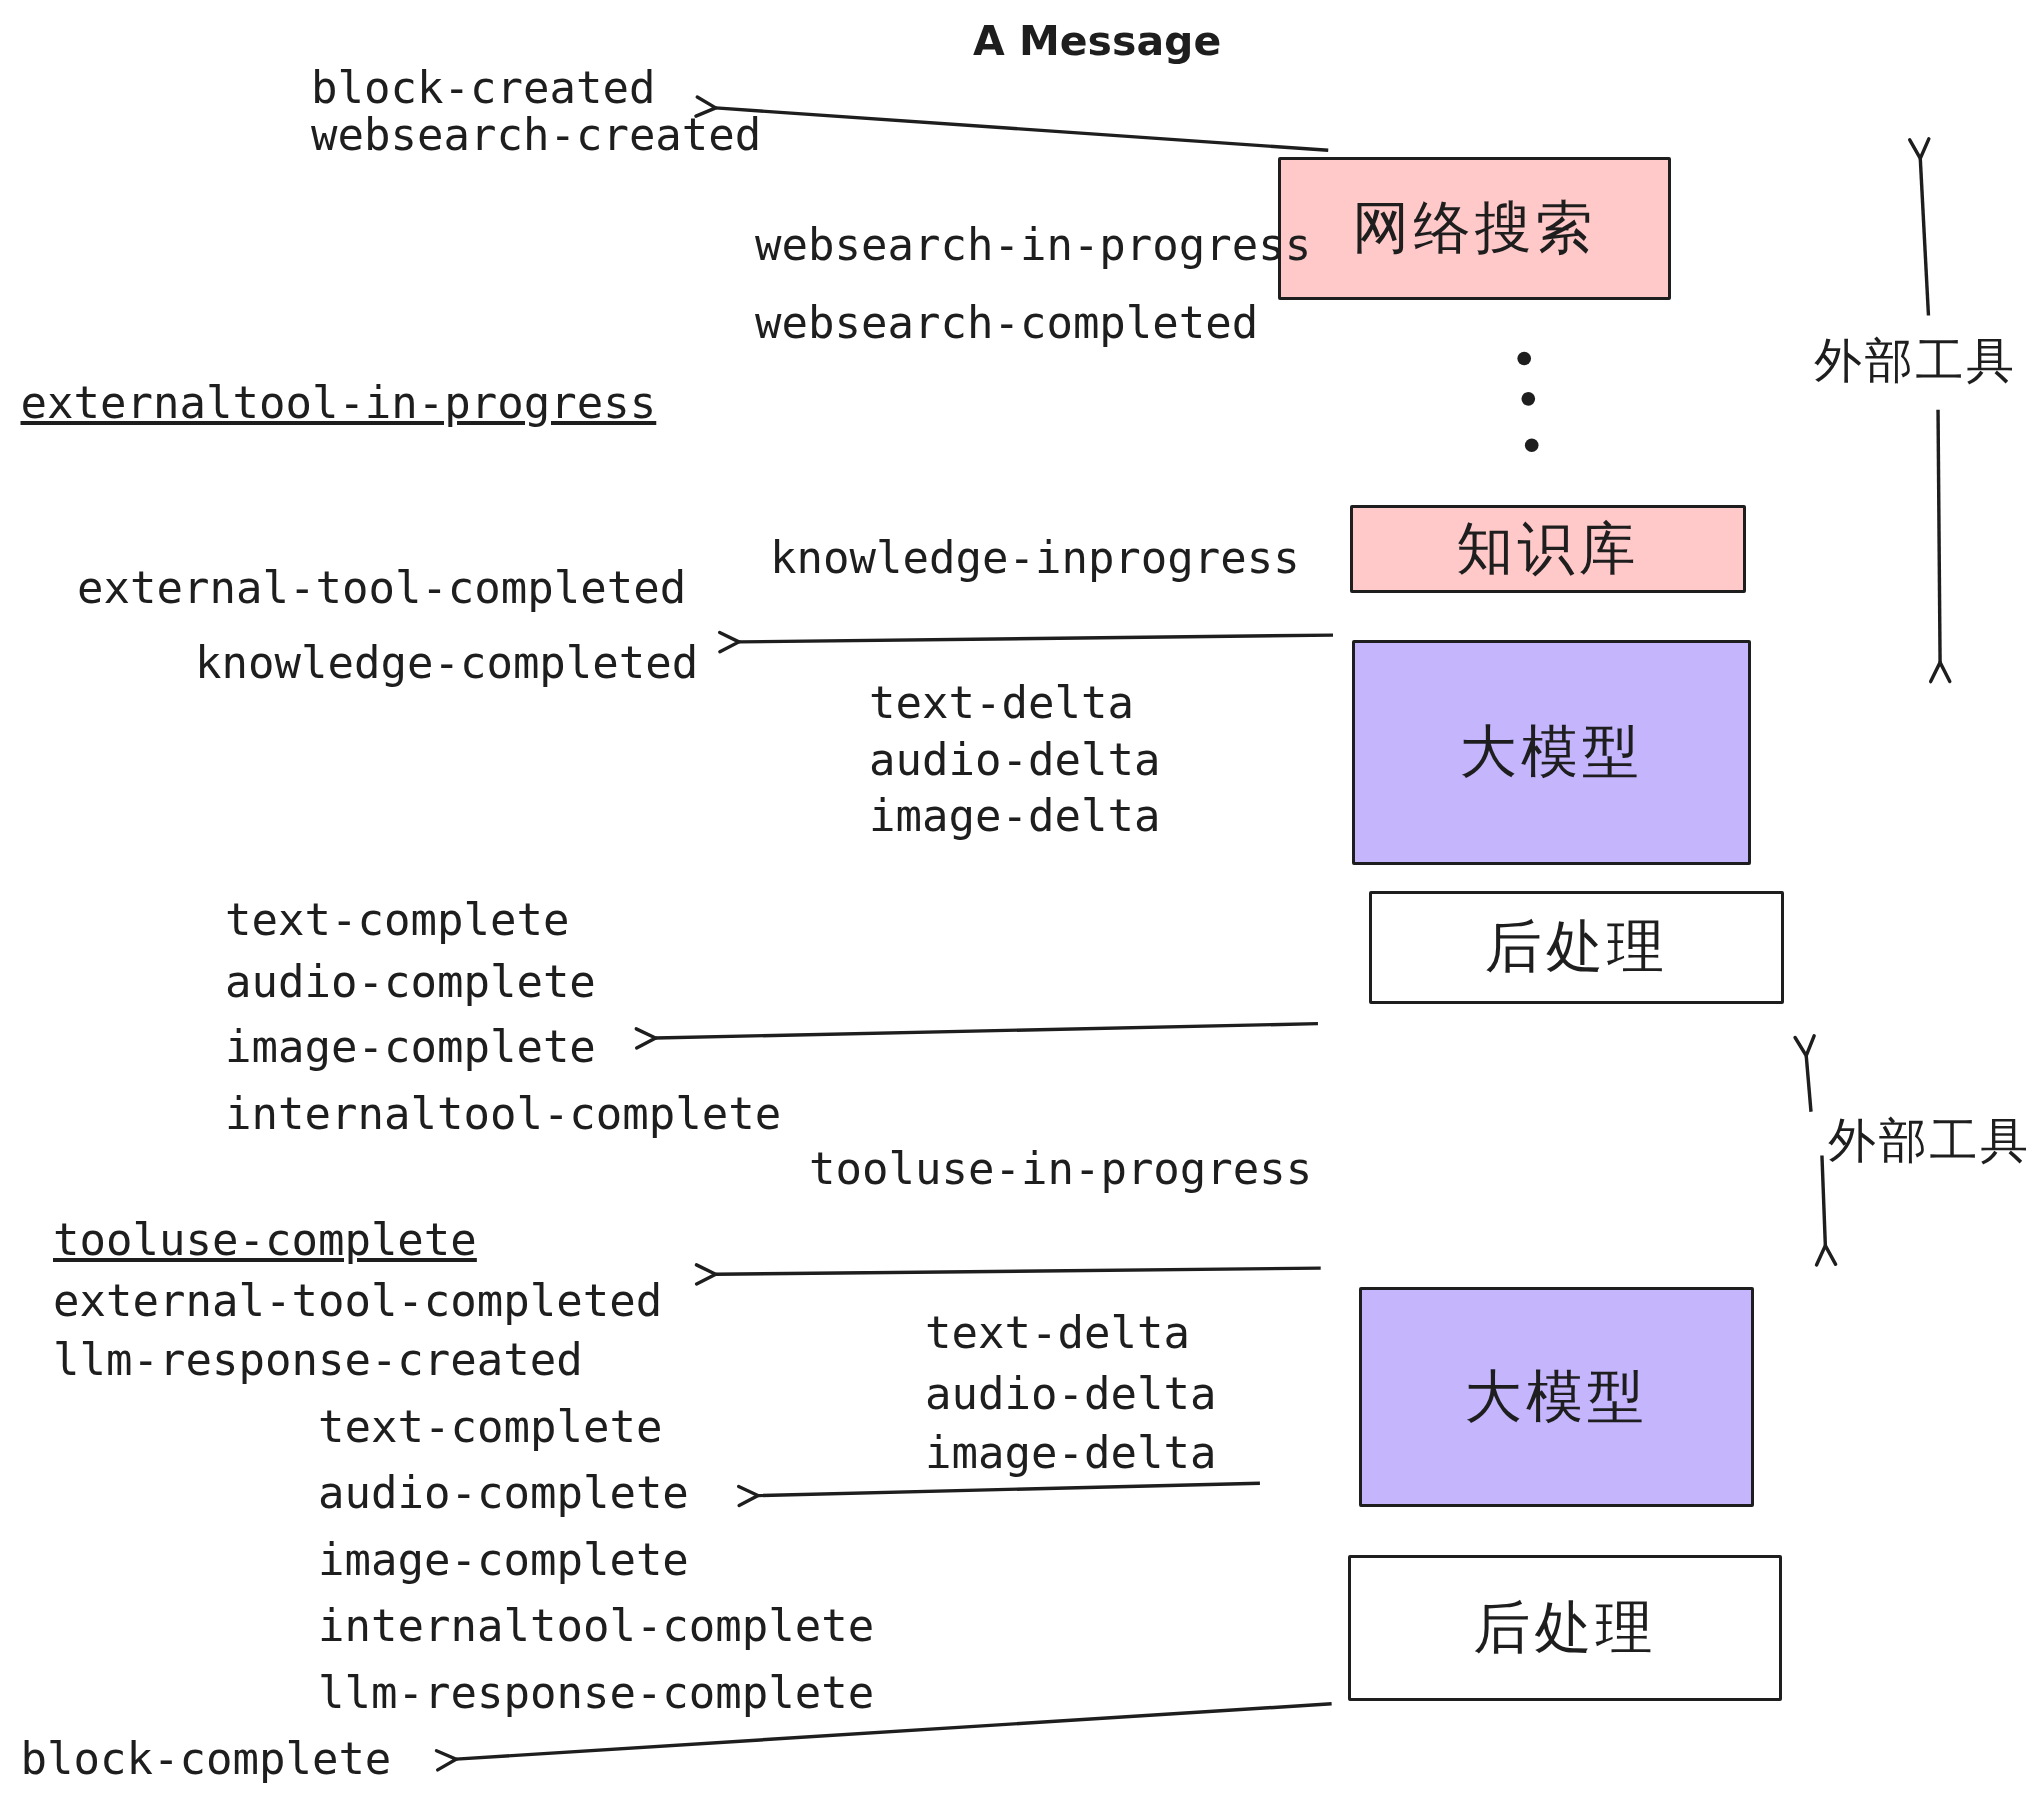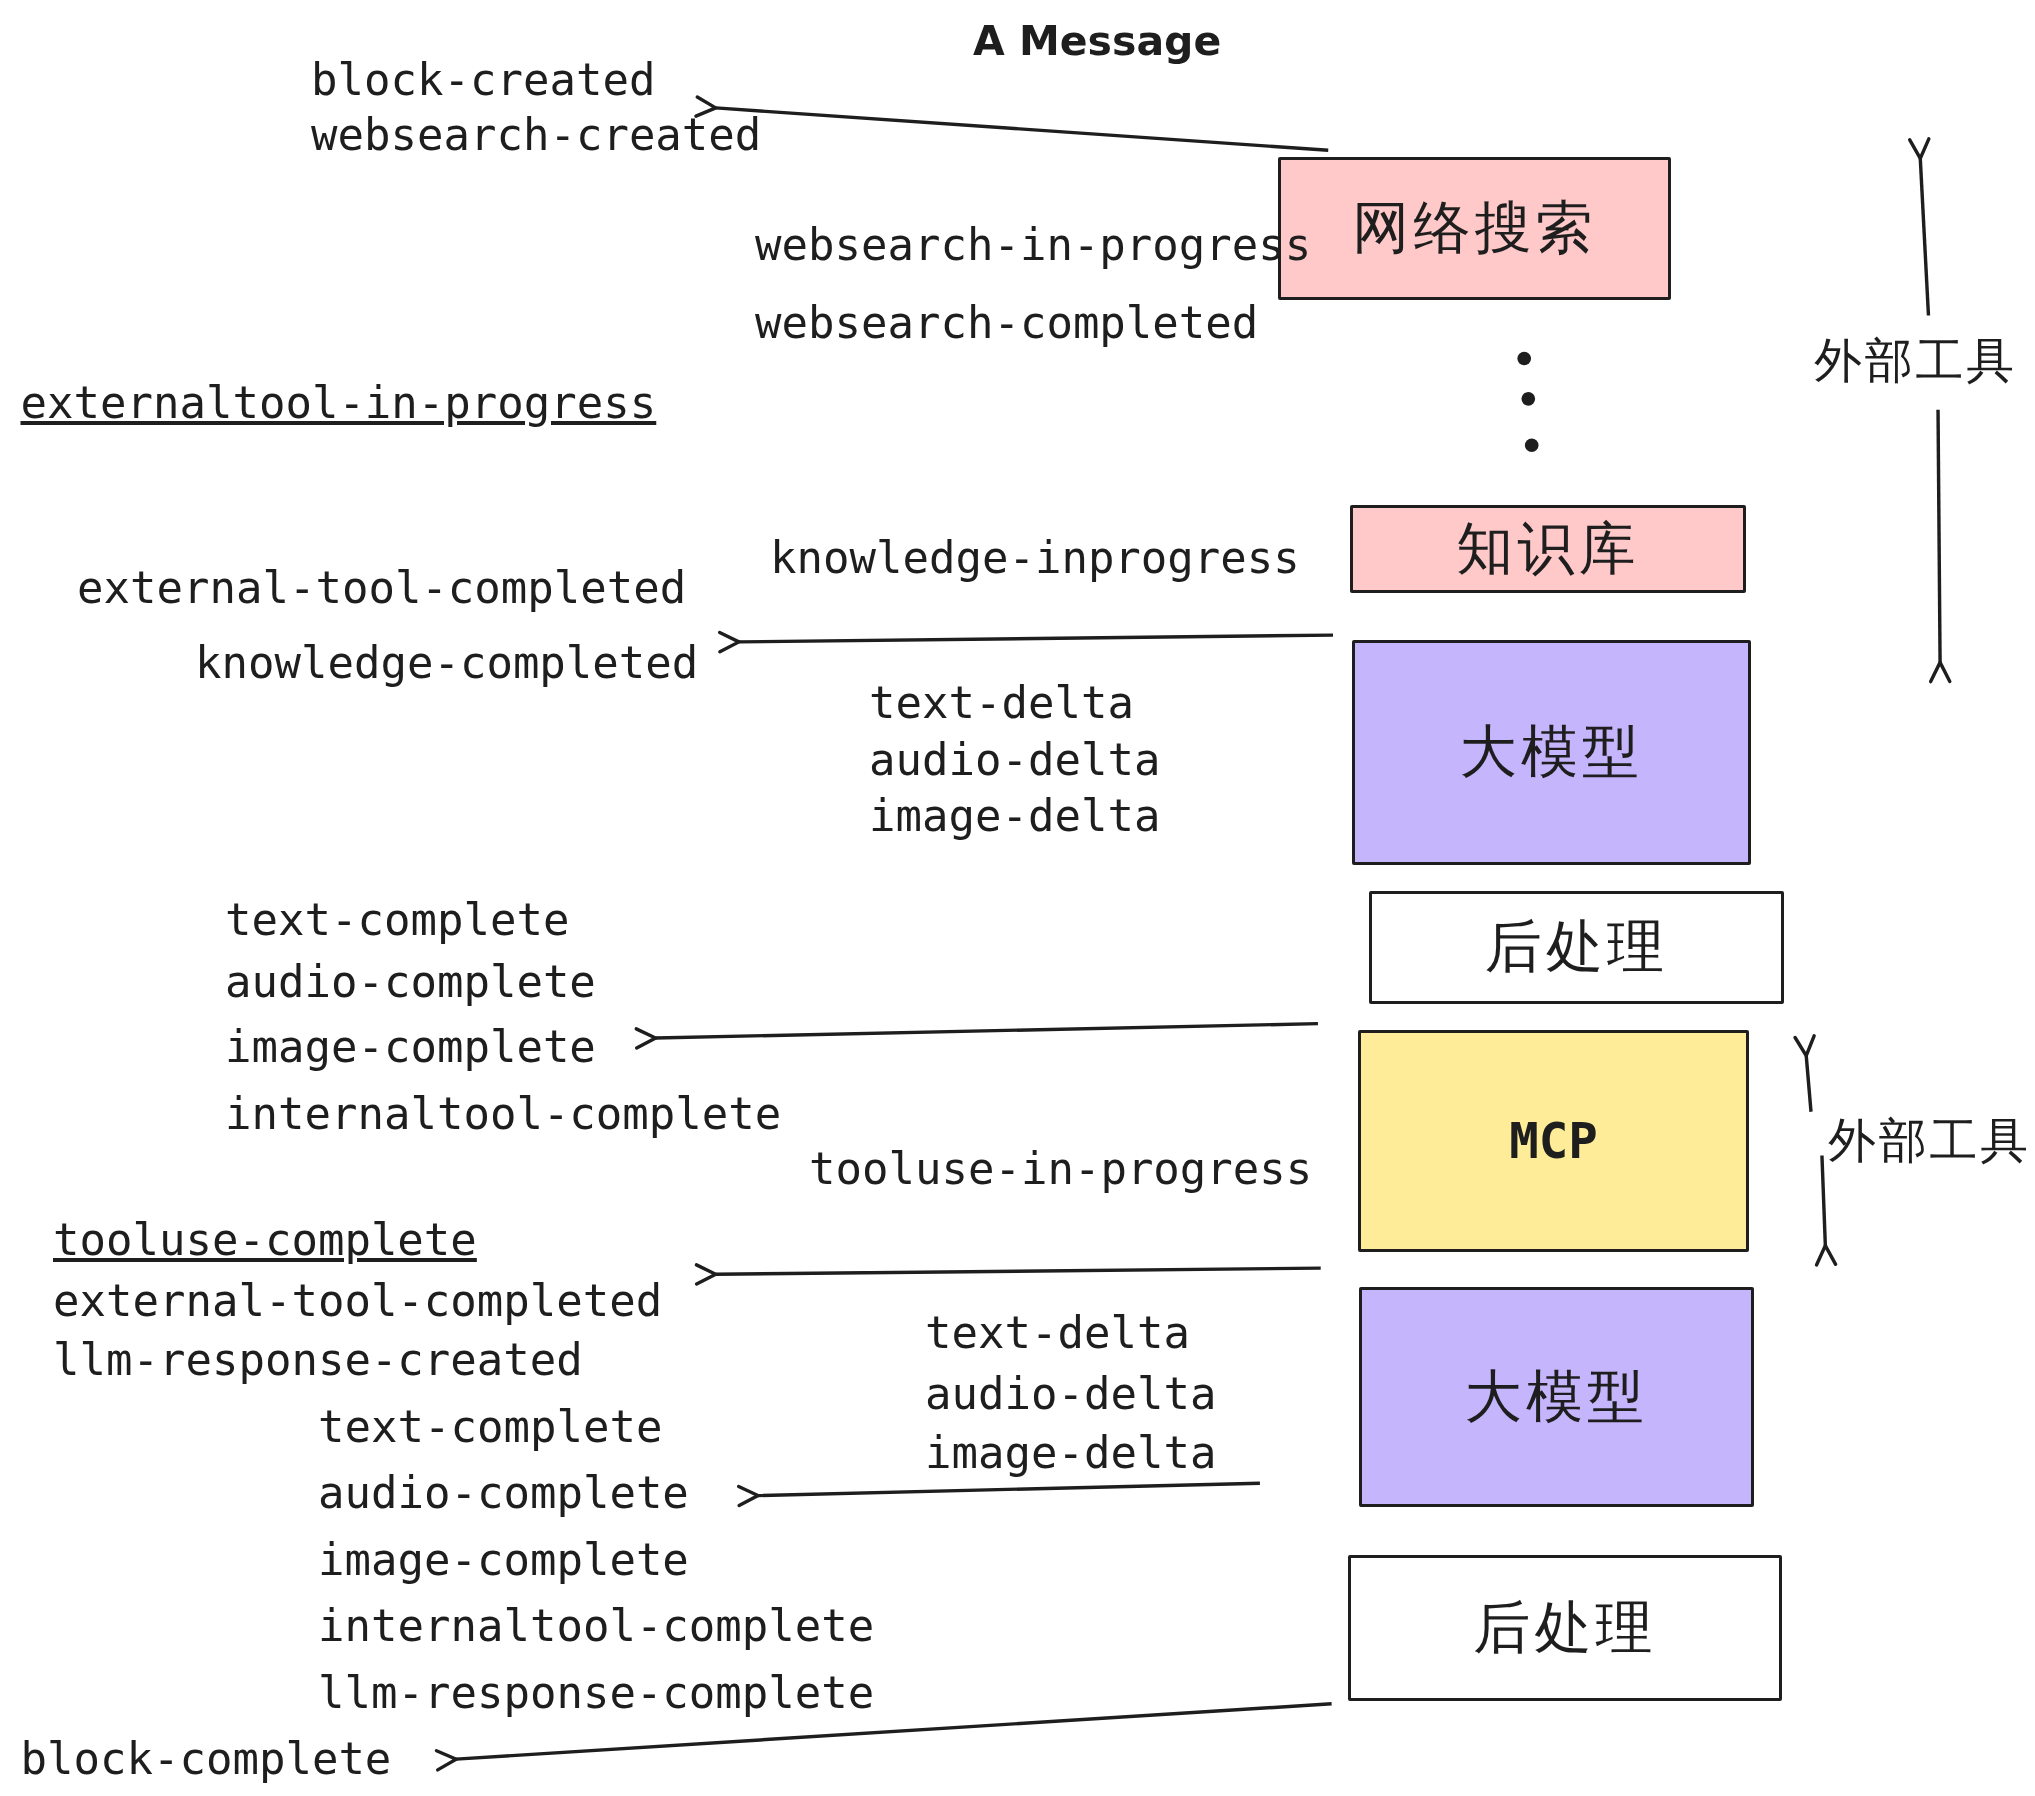--- a/index.html
+++ b/index.html
@@ -102,34 +102,31 @@
   </div>
   <div class="box fill-pink" style="left:1350px;top:505px;width:396px;height:88px;">
     <span class="lbl">知识库</span>
   </div>
   <div class="box fill-green" style="left:1352px;top:640px;width:399px;height:225px;">
     <span class="lbl">大模型</span>
   </div>
   <div class="box fill-white" style="left:1369px;top:891px;width:415px;height:113px;">
     <span class="lbl">后处理</span>
   </div>
-  <div class="box fill-yellow" style="left:1358px;top:1030px;width:391px;height:222px;">
-    <span class="lbl latin">MCP</span>
-  </div>
   <div class="box fill-green" style="left:1359px;top:1287px;width:395px;height:220px;">
     <span class="lbl">大模型</span>
   </div>
   <div class="box fill-white" style="left:1348px;top:1555px;width:434px;height:146px;">
     <span class="lbl">后处理</span>
   </div>
 
   <div class="side-lbl" style="left:1814px;top:329px;">外部工具</div>
   <div class="side-lbl" style="left:1828px;top:1109px;">外部工具</div>
 
-  <div class="evt" style="left:311px;top:52px;text-align:right;">block-created</div>
+  <div class="evt" style="left:311px;top:60px;text-align:right;">block-created</div>
   <div class="evt" style="left:311px;top:107px;">websearch-created</div>
   <div class="evt" style="left:755px;top:217px;">websearch-in-progress</div>
   <div class="evt" style="left:755px;top:295px;">websearch-completed</div>
   <div class="evt" style="left:20.5px;top:375px;text-decoration:underline;">externaltool-in-progress</div>
   <div class="evt" style="left:770px;top:530px;">knowledge-inprogress</div>
   <div class="evt" style="left:77px;top:560px;">external-tool-completed</div>
   <div class="evt" style="left:195px;top:635px;">knowledge-completed</div>
   <div class="evt" style="left:869px;top:675px;">text-delta</div>
   <div class="evt" style="left:869px;top:732px;">audio-delta</div>
   <div class="evt" style="left:869px;top:788px;">image-delta</div>

